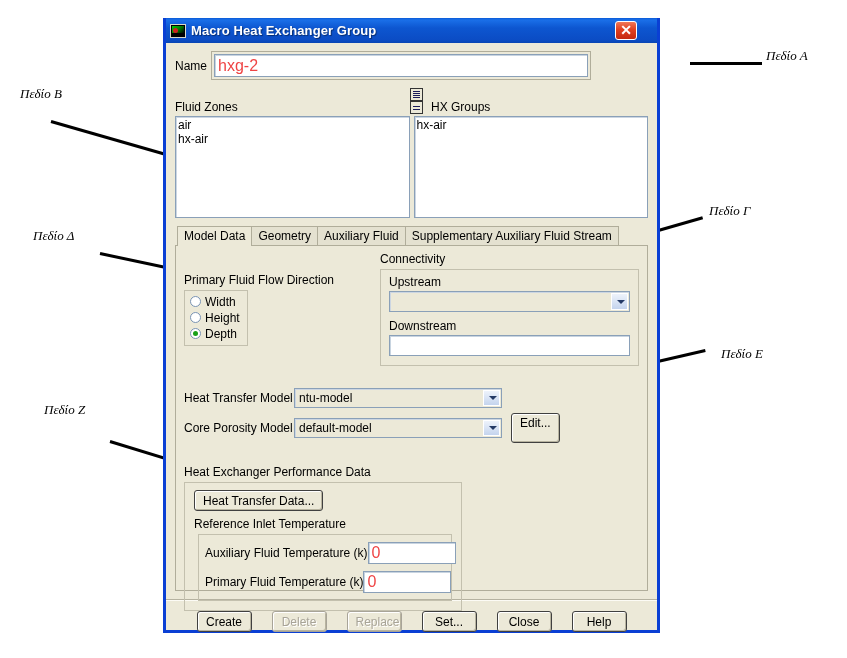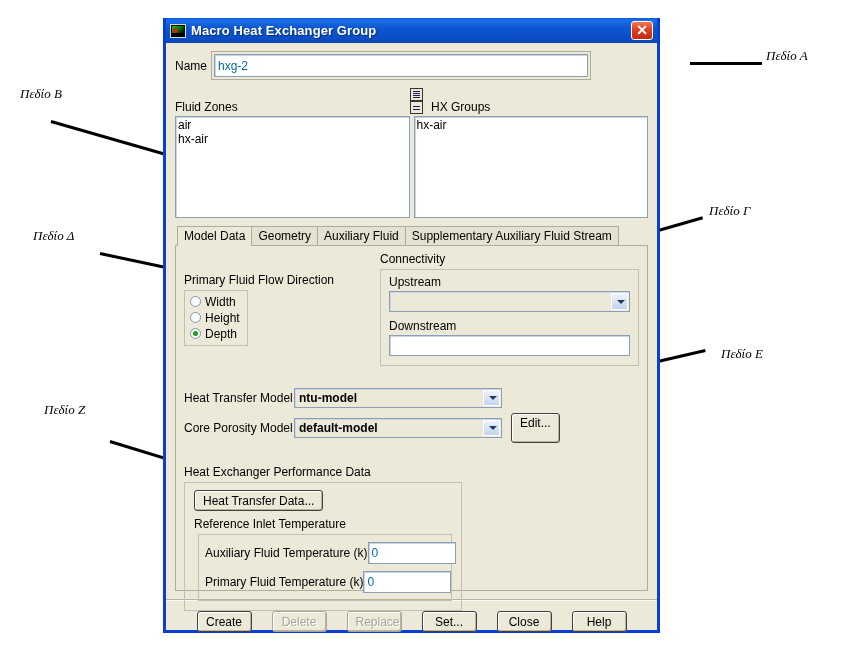--- a/index.html
+++ b/index.html
@@ -39,21 +39,21 @@
     border-top: none;
     box-sizing: border-box;
     background: #ece9d8;
   }
   .titlebar {
     height: 25px;
     background: linear-gradient(to bottom,
         #0a5ad8 0%, #1a6fe8 8%, #0d56d0 40%, #0b4cc4 88%, #0845b4 100%);
     display: flex;
     align-items: center;
-    padding: 0 2px 0 4px;
+    padding: 0 18px 0 4px;
     box-sizing: border-box;
   }
   .title-icon {
     width: 16px; height: 14px;
     background: #000;
     border: 1px solid #d8d8c8;
     box-sizing: border-box;
     position: relative;
     flex: 0 0 auto;
     margin-right: 5px;
@@ -113,22 +113,22 @@
     font-size: 12px;
     color: #000;
   }
   .row { display: flex; align-items: center; }
 
   .textfield {
     background: #fff;
     border: 1px solid #8aa0b8;
     box-shadow: inset 1px 1px 0 #c8d4e0;
     box-sizing: border-box;
-    font-size: 12px;
-    color: #0369a1;
+    font-size: 16px;
+    color: #ef4444;
     padding: 2px 3px;
     font-family: "Liberation Sans", sans-serif;
   }
   .sunken-wrap {
     border: 1px solid #b0ad9a;
     padding: 2px;
     background: #ece9d8;
     box-sizing: border-box;
   }
 
@@ -158,21 +158,20 @@
   }
   .btn.disabled { color: #a8a498; border-color: #a8a498; text-shadow: 1px 1px 0 #fff; }
 
   .combo {
     display: flex;
     background: #ece9d8;
     border: 1px solid #8aa0b8;
     box-shadow: inset 1px 1px 0 #ccd6e2;
     box-sizing: border-box;
     align-items: stretch;
-    font-weight: bold;
   }
   .combo .val {
     flex: 1 1 auto;
     font-size: 12px;
     padding: 2px 4px;
     color: #000;
     line-height: 14px;
   }
   .combo .arrow {
     width: 17px;

